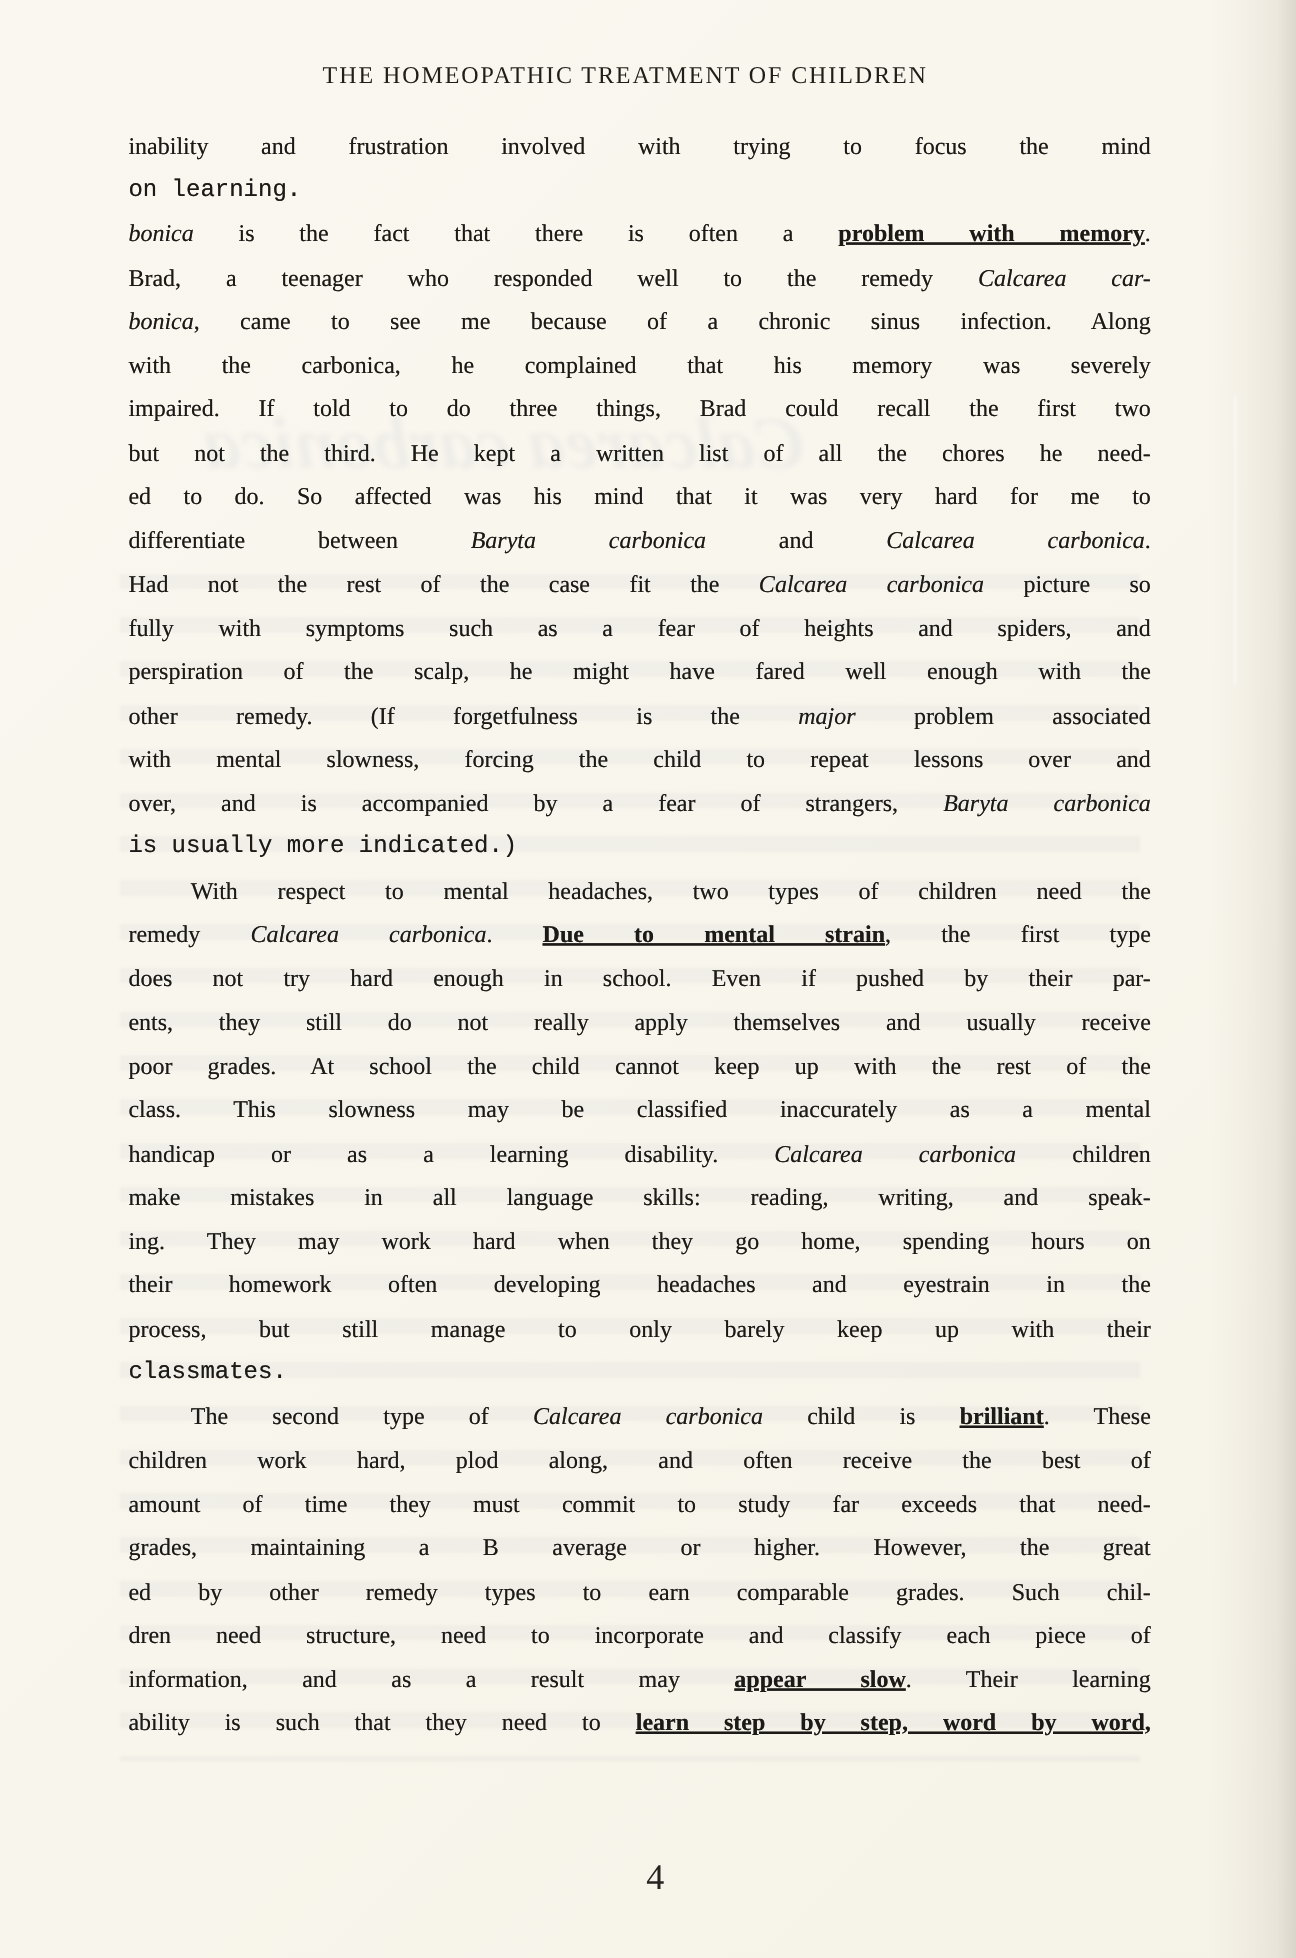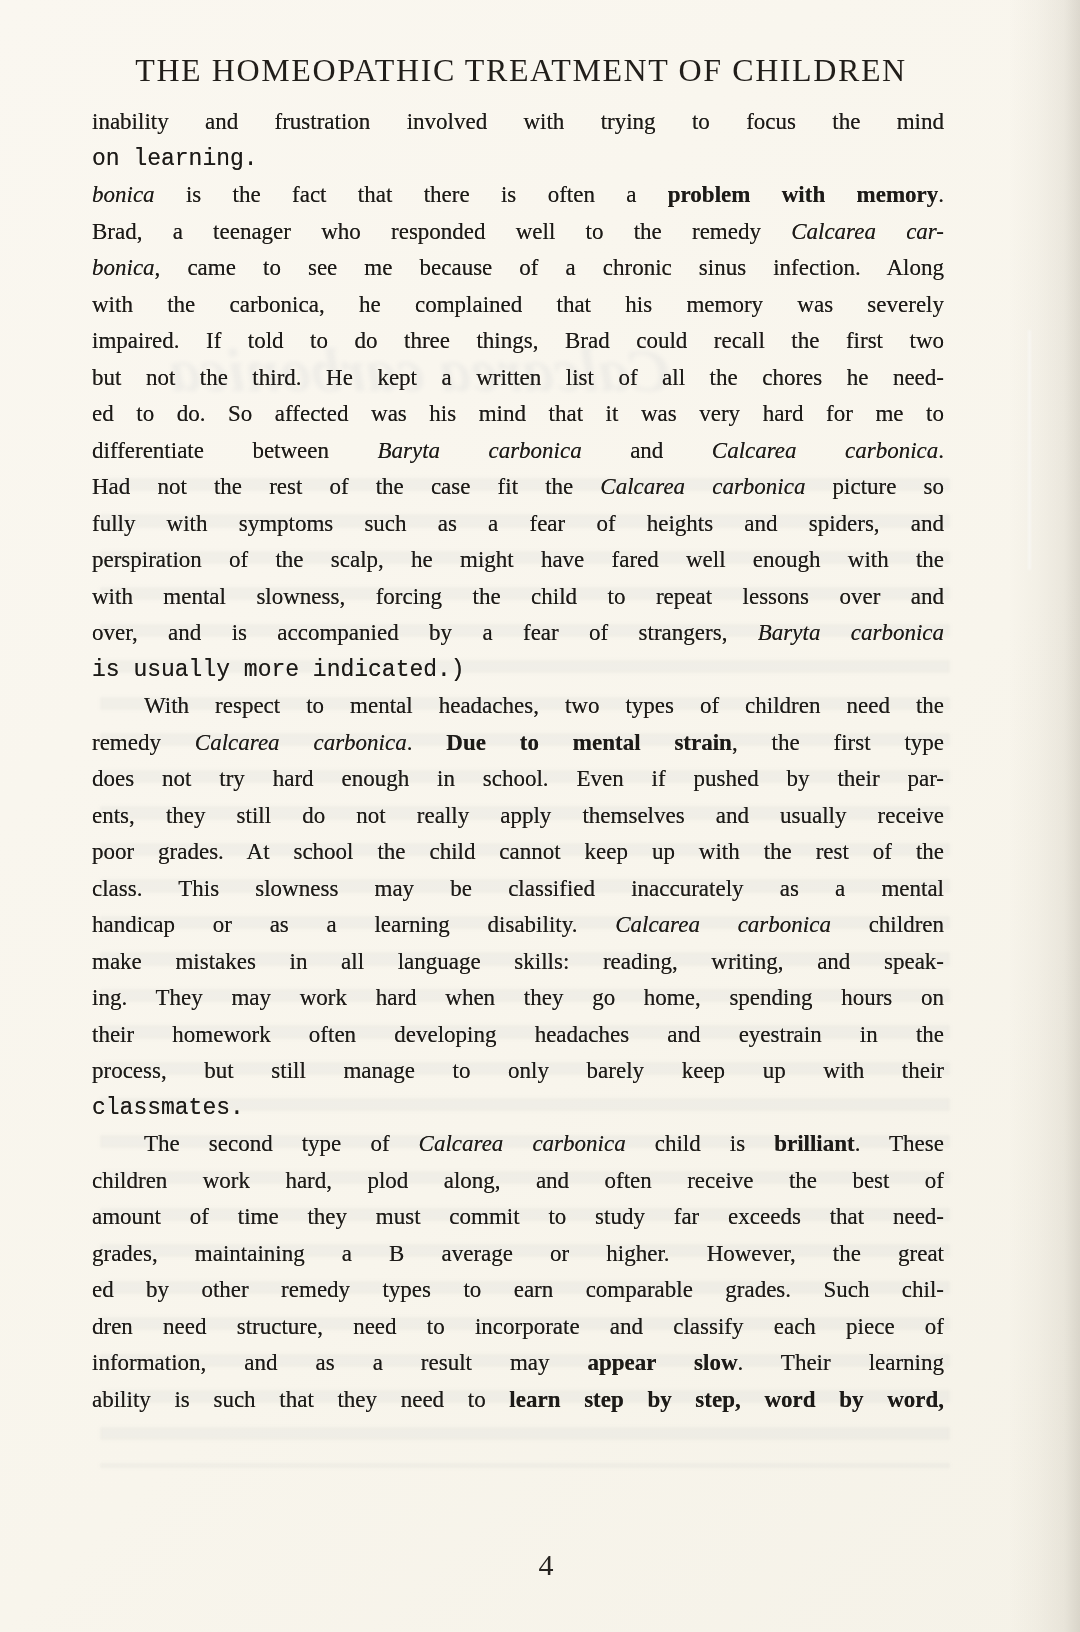--- a/index.html
+++ b/index.html
@@ -20,33 +20,33 @@
   .ghost-lines{
     position:absolute;left:100px;right:130px;top:478px;height:990px;
     background:repeating-linear-gradient(
       to bottom,
       rgba(108,118,134,0.055) 0px, rgba(108,118,134,0.055) 13px,
       rgba(108,118,134,0) 13px, rgba(108,118,134,0) 36.5px);
     filter:blur(1.5px);
   }
   .running-header{
     position:absolute;top:52px;left:95px;width:852px;
-    text-align:center;font-size:32px;letter-spacing:1.6px;
+    text-align:center;font-size:20px;letter-spacing:1.6px;
     color:#211e1a;white-space:nowrap;
   }
   .body-text{
-    position:absolute;top:104px;left:92px;width:852px;
-    font-size:23px;line-height:36.5px;color:#1c1a17;
+    position:absolute;top:104px;left:107px;width:852px;
+    font-size:20px;line-height:36.5px;color:#1c1a17;
     text-shadow:0 0 0.4px rgba(25,22,18,0.65);
   }
   .line{text-align:justify;text-align-last:justify;text-justify:inter-word;}
   .line.end{text-align-last:left;font-family:Liberation Mono, monospace;}
   .line.indent{text-indent:52px;}
   .line .i{font-style:italic;}
-  .line .b{font-weight:bold;}
+  .line .b{font-weight:bold;text-decoration:underline;}
   .page-number{
     position:absolute;top:1548px;left:0;width:1092px;
     text-align:center;font-size:30px;color:#262320;
   }
   .edge-shade{
     position:absolute;top:0;right:0;width:72px;height:100%;
     background:linear-gradient(to right,
       rgba(148,138,118,0) 0%,
       rgba(148,138,118,0.05) 40%,
       rgba(138,128,110,0.12) 78%,
@@ -71,20 +71,21 @@
       <div class="line"><span>Brad, a teenager who responded well to the remedy </span><span class="i">Calcarea car-</span></div>
       <div class="line"><span class="i">bonica</span><span>, came to see me because of a chronic sinus infection. Along</span></div>
       <div class="line"><span>with the carbonica, he complained that his memory was severely</span></div>
       <div class="line"><span>impaired. If told to do three things, Brad could recall the first two</span></div>
       <div class="line"><span>but not the third. He kept a written list of all the chores he need-</span></div>
       <div class="line"><span>ed to do. So affected was his mind that it was very hard for me to</span></div>
       <div class="line"><span>differentiate between </span><span class="i">Baryta carbonica</span><span> and </span><span class="i">Calcarea carbonica</span><span>.</span></div>
       <div class="line"><span>Had not the rest of the case fit the </span><span class="i">Calcarea carbonica</span><span> picture so</span></div>
       <div class="line"><span>fully with symptoms such as a fear of heights and spiders, and</span></div>
       <div class="line"><span>perspiration of the scalp, he might have fared well enough with the</span></div>
+      <div class="line"><span>other remedy. (If forgetfulness is the </span><span class="i">major</span><span> problem associated</span></div>
       <div class="line"><span>with mental slowness, forcing the child to repeat lessons over and</span></div>
       <div class="line"><span>over, and is accompanied by a fear of strangers, </span><span class="i">Baryta carbonica</span></div>
       <div class="line end"><span>is usually more indicated.)</span></div>
       <div class="line indent"><span>With respect to mental headaches, two types of children need the</span></div>
       <div class="line"><span>remedy </span><span class="i">Calcarea carbonica</span><span>. </span><span class="b">Due to mental strain</span><span>, the first type</span></div>
       <div class="line"><span>does not try hard enough in school. Even if pushed by their par-</span></div>
       <div class="line"><span>ents, they still do not really apply themselves and usually receive</span></div>
       <div class="line"><span>poor grades. At school the child cannot keep up with the rest of the</span></div>
       <div class="line"><span>class. This slowness may be classified inaccurately as a mental</span></div>
       <div class="line"><span>handicap or as a learning disability. </span><span class="i">Calcarea carbonica</span><span> children</span></div>

